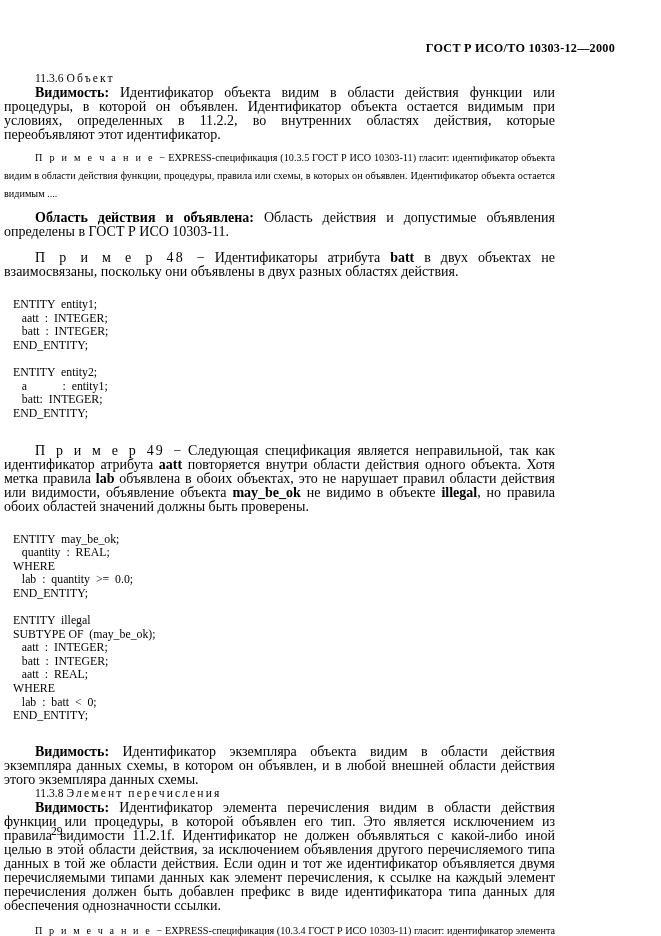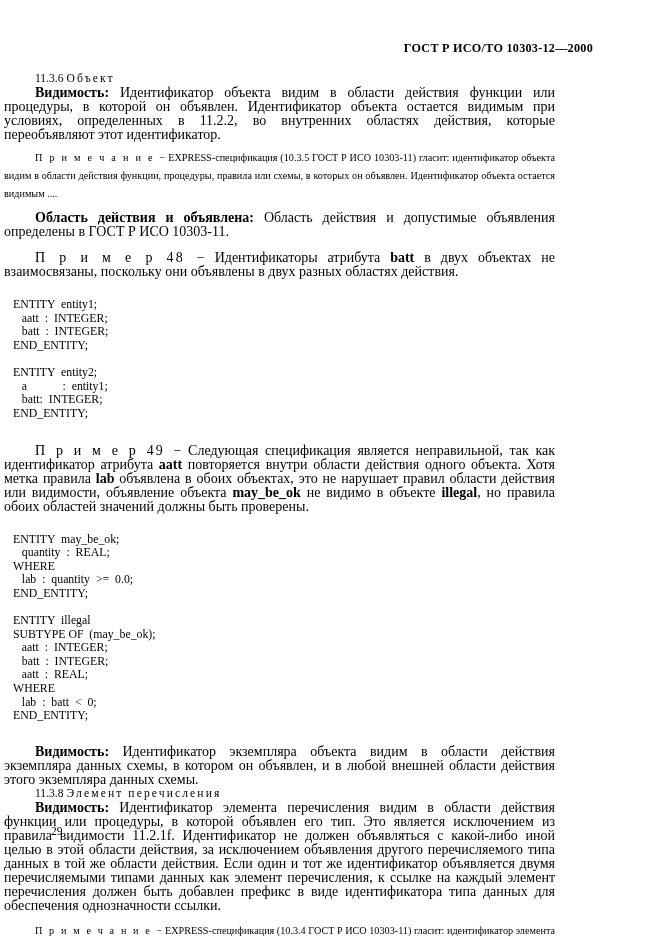--- a/index.html
+++ b/index.html
@@ -24,21 +24,21 @@
   .content {
     position: absolute;
     left: 57px;
     top: 0;
     width: 551px;
   }
 
   
   .page-header {
     position: absolute;
-    left: 42px;
+    left: 64px;
     top: 42px;
     width: 551px;
     text-align: right;
     font-family: "Liberation Serif", "DejaVu Serif", serif;
     font-weight: bold;
     font-size: 12.2px;
     letter-spacing: 0.25px;
     line-height: 1;
     white-space: nowrap;
   }

